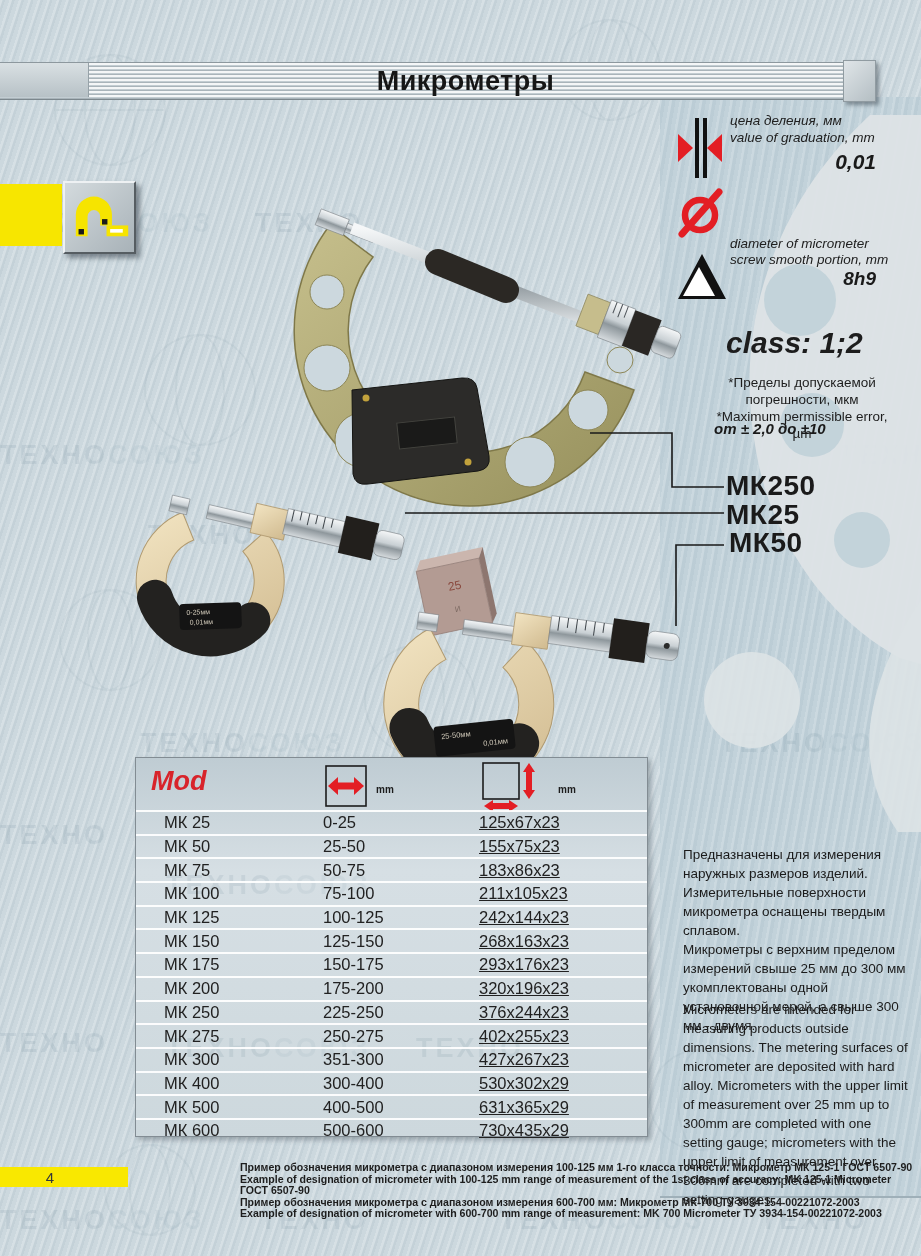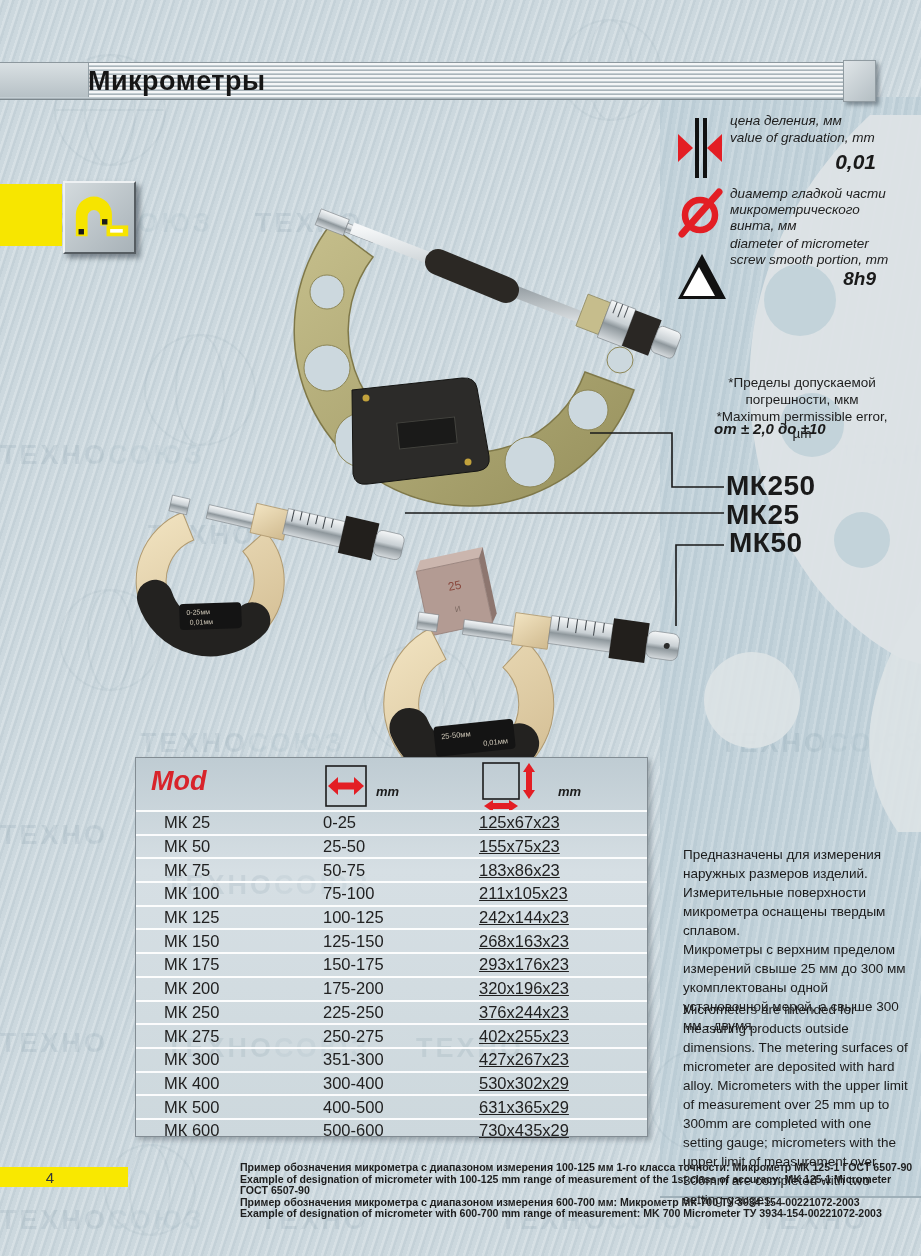--- a/index.html
+++ b/index.html
@@ -20,21 +20,21 @@
   .wm .t2{color:#8aa4b1;}
   
   #header-bar{left:0;top:62px;width:873px;height:36px;
     background:repeating-linear-gradient(180deg,#f4f6f7 0 2px,#c3cdd2 2px 3px,#a9b4ba 3px 4px);
     border-top:1px solid #8d989e;border-bottom:1px solid #7c878d;}
   #header-bar-capL{left:0;top:63px;width:88px;height:34px;
     background:linear-gradient(180deg,#d9e0e3,#b7c1c6);border-right:1px solid #97a2a8;}
   #header-bar-capR{left:843px;top:60px;width:31px;height:40px;
     background:linear-gradient(135deg,#dfe5e8,#b4bec3);border:1px solid #909ba1;
     box-shadow:3px 3px 4px rgba(40,50,60,.45);}
-  #header-title{left:88px;top:66px;width:755px;text-align:left;
+  #header-title{left:88px;top:66px;width:755px;text-align:center;
     font-weight:bold;font-size:27px;color:#161616;letter-spacing:.5px;}
   
   #headline{left:148px;top:118px;font-style:italic;font-weight:bold;font-size:23px;line-height:27px;color:#1b1b1b;}
   
   #yellow-band{left:0;top:184px;width:62px;height:62px;background:#f7e600;}
   #logo-tile{left:63px;top:181px;width:69px;height:69px;
     background:linear-gradient(135deg,#d3dadd,#a8b2b8);
     border-top:2px solid #eef1f3;border-left:2px solid #eef1f3;
     border-right:2px solid #565d62;border-bottom:2px solid #565d62;
     box-shadow:4px 4px 5px rgba(40,50,60,.5);}
@@ -45,21 +45,21 @@
   .err-lbl{position:absolute;font-size:13.5px;line-height:17px;color:#1d1d1d;width:180px;text-align:center;}
   #error-value{left:714px;top:420px;font-style:italic;font-weight:bold;font-size:15px;color:#1a1a1a;}
   
   .model{position:absolute;font-weight:bold;font-size:28px;letter-spacing:.5px;color:#1a1a1a;}
   
   #spec-table{left:135px;top:757px;width:513px;height:380px;
     background:linear-gradient(180deg,#bfccd3,#d6dfe4 30%,#cdd8dd);
     border:1px solid #828c93;box-shadow:3px 3px 5px rgba(55,65,75,.35);box-sizing:border-box;}
   #table-header{position:relative;height:52px;text-align:right;}
   #col-mod-label{position:absolute;left:15px;top:8px;font-style:italic;font-weight:bold;font-size:27px;color:#d8232a;}
-  .unit-label{position:absolute;font-style:italic;font-weight:bold;font-size:13px;color:#1c1c1c;}
+  .unit-label{position:absolute;font-weight:bold;font-size:10px;color:#1c1c1c;}
   .t-row{display:flex;height:21.7px;border-top:2px solid rgba(255,255,255,.92);
     font-size:16.5px;color:#212121;align-items:center;position:relative;z-index:1;}
   .c-mod{width:185px;padding-left:28px;box-sizing:border-box;}
   .c-range{width:150px;padding-left:2px;box-sizing:border-box;}
   .c-dim{flex:1;padding-left:8px;box-sizing:border-box;text-decoration:underline;}
   
   .desc{position:absolute;left:683px;width:230px;font-size:13.5px;line-height:19px;color:#1b1b1b;white-space:pre-line;}
   
   #page-tab{left:0;top:1167px;width:128px;height:20px;background:#f9e800;
     display:flex;align-items:center;justify-content:center;padding-right:28px;box-sizing:border-box;
@@ -265,29 +265,29 @@
     <rect x="27" y="2" width="4" height="60" fill="#111"></rect>
   </svg>
   <div class="spec-lbl" style="left:730px;top:113px">цена деления, мм</div>
   <div class="spec-lbl" style="left:730px;top:130px">value of graduation, mm</div>
   <div class="spec-val" style="left:726px;top:150px;font-size:21px">0,01</div>
 
   <svg class="abs" style="left:674px;top:186px" width="54" height="54" viewBox="0 0 54 54">
     <circle cx="26" cy="29" r="15" fill="none" stroke="#e31e24" stroke-width="6.5"></circle>
     <line x1="45" y1="6" x2="8" y2="48" stroke="#e31e24" stroke-width="7" stroke-linecap="round"></line>
   </svg>
-  <div class="spec-lbl" style="left:730px;top:186px;width:168px">диаметр гладкой части микрометрического винта, мм</div>
   <div class="spec-lbl" style="left:730px;top:236px;width:175px">diameter of micrometer screw smooth portion, mm</div>
   <div class="spec-val" style="left:726px;top:268px;font-size:19px">8h9</div>
 
   <svg class="abs" style="left:676px;top:252px" width="52" height="50" viewBox="0 0 52 50">
     <polygon points="26,2 50,47 2,47" fill="#111"></polygon>
     <polygon points="23,15 7,44 39,44" fill="#ffffff"></polygon>
   </svg>
 
+  <div id="class-line" class="abs">class: 1;2</div>
 
   <div class="err-lbl" style="left:712px;top:374px">*Пределы допускаемой погрешности, мкм</div>
 
   <div class="err-lbl" style="left:712px;top:386px;opacity:0">.</div>
   <div class="err-lbl" style="left:712px;top:374px;width:0;height:0"></div>
   <div class="err-lbl" style="left:712px;top:408px;width:180px">*Maximum permissible error, µm</div>
   <div id="error-value" class="abs">от ± 2,0 до ±10</div>
 
   <div class="model" style="left:726px;top:470px">МК250</div>
   <div class="model" style="left:726px;top:499px">МК25</div>

